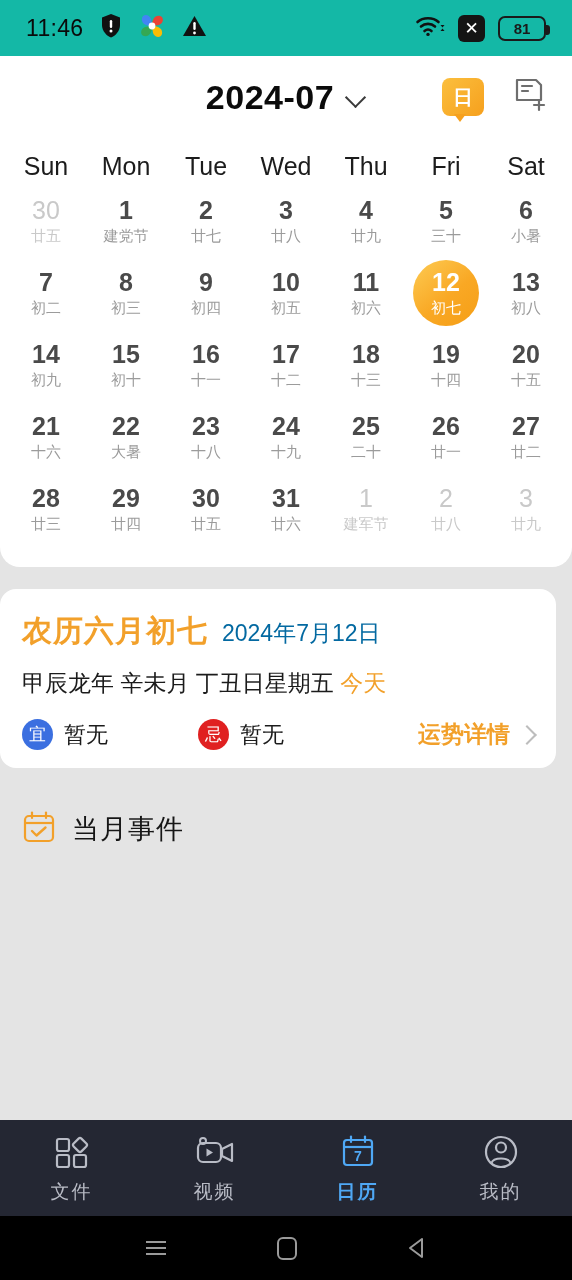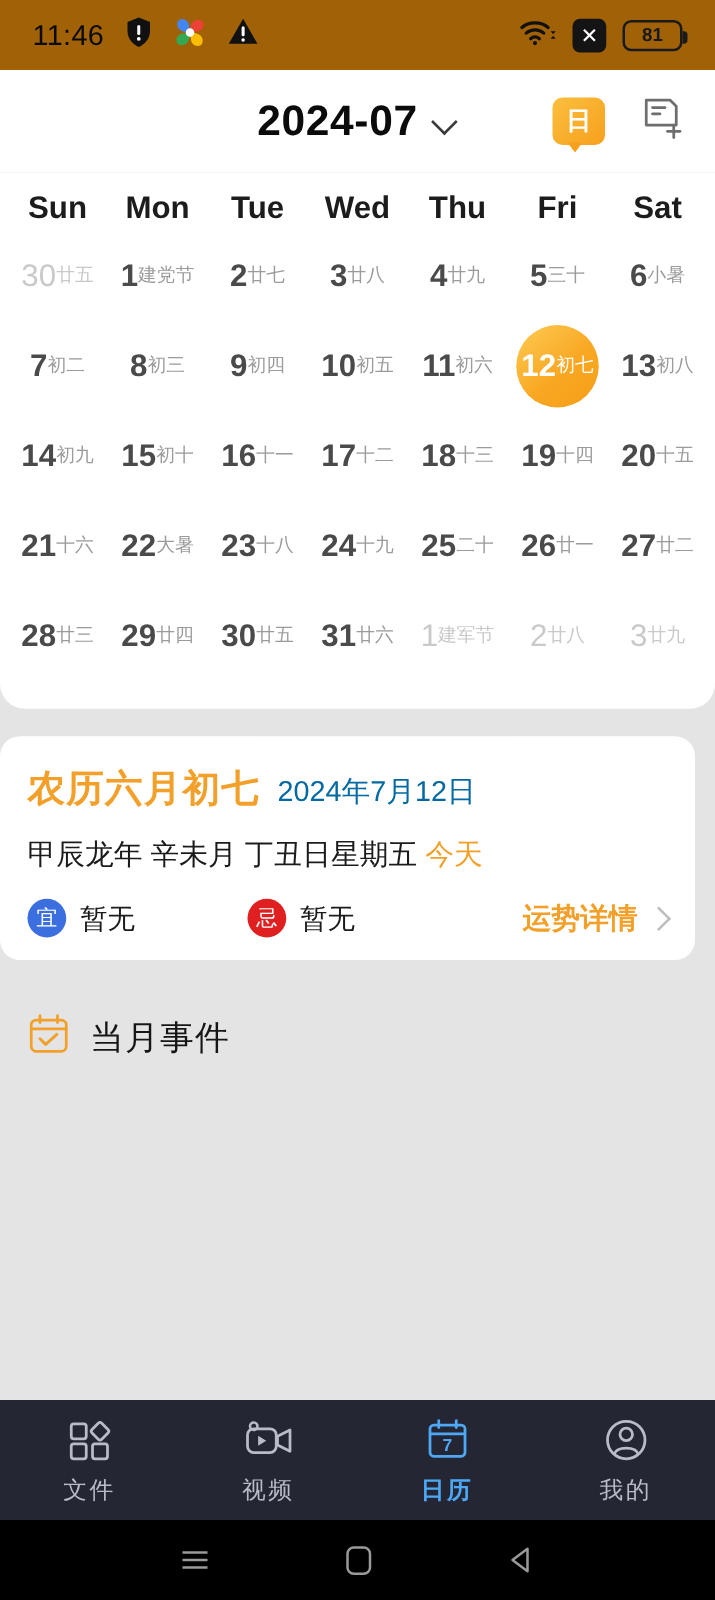--- a/index.html
+++ b/index.html
@@ -11,21 +11,21 @@
   }
   .phone {
     position: relative;
     width: 572px; height: 1280px;
     background: #E4E4E4;
     display: flex; flex-direction: column;
   }
 
   
   .statusbar {
-    height: 56px; background: #a16207;
+    height: 56px; background: #14b8a6;
     display: flex; align-items: center;
     padding: 0 26px;
     flex: 0 0 auto;
   }
   .status-left { display: flex; align-items: center; gap: 17px; }
   .status-time { font-size: 23px; font-weight: 500; color: #0A0A0A; letter-spacing: .3px; }
   .status-right { margin-left: auto; display: flex; align-items: center; gap: 13px; }
   .sb-icon { display: block; }
   .battery {
     width: 48px; height: 25px; border: 2px solid #1a1a1a; border-radius: 7px;
@@ -89,31 +89,31 @@
   .cal-card {
     background: #fff;
     border-radius: 0 0 20px 20px;
     padding: 6px 6px 22px 6px;
   }
   .weekrow {
     display: grid; grid-template-columns: repeat(7, 1fr);
     padding: 8px 0 4px 0;
   }
   .wk {
-    text-align: center; font-size: 25px; color: #1C1C1C; font-weight: 700;
+    text-align: center; font-size: 25px; color: #1C1C1C; font-weight: 400;
   }
   .daysgrid { display: grid; grid-template-columns: repeat(7, 1fr); }
   .daycell {
     height: 72px;
     display: flex; flex-direction: column; align-items: center; justify-content: center;
     position: relative;
   }
   .daycell .bubble {
     width: 66px; height: 66px; border-radius: 50%;
-    display: flex; flex-direction: row; align-items: center; justify-content: center;
+    display: flex; flex-direction: column; align-items: center; justify-content: center;
   }
   .dnum { font-size: 25px; font-weight: 700; color: #4A4A4A; line-height: 1.15; }
   .dlunar { font-size: 15px; color: #9B9B9B; line-height: 1.35; margin-top: 1px; }
   .daycell.other .dnum { color: #C9C9C9; font-weight: 500; }
   .daycell.other .dlunar { color: #C9C9C9; }
   .daycell.today .bubble {
     background: linear-gradient(140deg, #FDCB53 0%, #F9A824 55%, #F59E16 100%);
   }
   .daycell.today .dnum { color: #fff; }
   .daycell.today .dlunar { color: #fff; }

